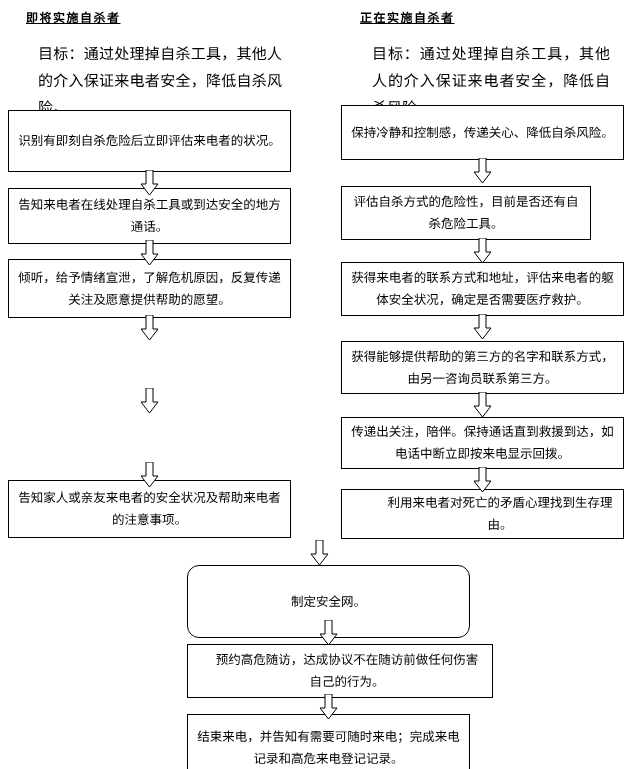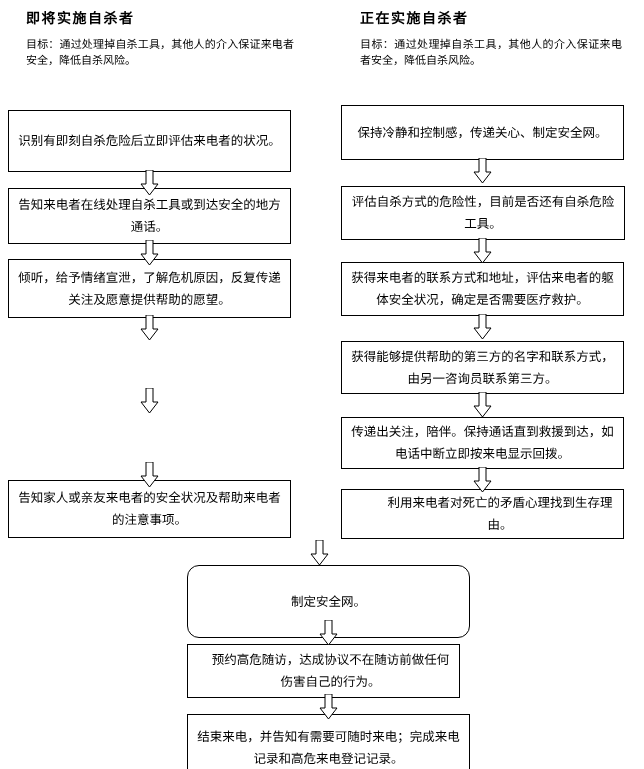--- a/index.html
+++ b/index.html
@@ -20,31 +20,32 @@
     overflow: hidden;
     background: #ffffff;
   }
 
   
   .col-head {
     position: absolute;
     box-sizing: border-box;
   }
   .col-title {
-    font-size: 14px;
+    font-size: 12px;
     font-weight: bold;
     letter-spacing: 1.5px;
     line-height: 20px;
     margin: 0 0 8px 0;
     white-space: nowrap;
+    text-decoration: underline;
   }
   .col-goal {
-    font-size: 11px;
-    line-height: 16px;
-    margin: 0;
+    font-size: 15px;
+    line-height: 27px;
+    margin: 12px;
     text-align: justify;
     text-justify: inter-ideograph;
   }
 
   
   .node {
     position: absolute;
     box-sizing: border-box;
     border: 1px solid #000000;
     background: #ffffff;
@@ -100,24 +101,24 @@
     <span class="node-text">倾听，给予情绪宣泄，了解危机原因，反复传递关注及愿意提供帮助的愿望。</span>
   </div>
 
 
 
   <div class="node" style="left:8px; top:480px; width:283px; height:58px;">
     <span class="node-text">告知家人或亲友来电者的安全状况及帮助来电者的注意事项。</span>
   </div>
 
   <div class="node" style="left:341px; top:105px; width:283px; height:55px;">
-    <span class="node-text">保持冷静和控制感，传递关心、制定安全网。</span>
-  </div>
-
-  <div class="node" style="left:341px; top:186px; width:284px; height:54px;">
+    <span class="node-text">保持冷静和控制感，传递关心、降低自杀风险。</span>
+  </div>
+
+  <div class="node" style="left:341px; top:186px; width:250px; height:54px;">
     <span class="node-text">评估自杀方式的危险性，目前是否还有自杀危险工具。</span>
   </div>
 
   <div class="node" style="left:341px; top:262px; width:283px; height:54px;">
     <span class="node-text">获得来电者的联系方式和地址，评估来电者的躯体安全状况，确定是否需要医疗救护。</span>
   </div>
 
   <div class="node" style="left:341px; top:341px; width:283px; height:53px;">
     <span class="node-text">获得能够提供帮助的第三方的名字和联系方式，由另一咨询员联系第三方。</span>
   </div>
@@ -127,21 +128,21 @@
   </div>
 
   <div class="node" style="left:341px; top:489px; width:283px; height:50px;padding-left:44px;">
     <span class="node-text">利用来电者对死亡的矛盾心理找到生存理由。</span>
   </div>
 
   <div class="node" style="left:187px; top:565px; width:283px; height:73px;border-radius:12px;">
     <span class="node-text">制定安全网。</span>
   </div>
 
-  <div class="node" style="left:187px; top:644px; width:273px; height:54px;padding-left:23px;">
+  <div class="node" style="left:187px; top:644px; width:306px; height:54px;padding-left:23px;">
     <span class="node-text">预约高危随访，达成协议不在随访前做任何伤害自己的行为。</span>
   </div>
 
   <div class="node" style="left:187px; top:714px; width:283px; height:68px;">
     <span class="node-text">结束来电，并告知有需要可随时来电；完成来电记录和高危来电登记记录。</span>
   </div>
 
   <div class="arrow" style="left:140px; top:170px;">
     <svg viewBox="0 0 19 26" xmlns="http://www.w3.org/2000/svg">
       <polygon points="6,0 13,0 13,14 18,14 9.5,25 1,14 6,14" fill="#ffffff" stroke="#000000" stroke-width="1"></polygon>

